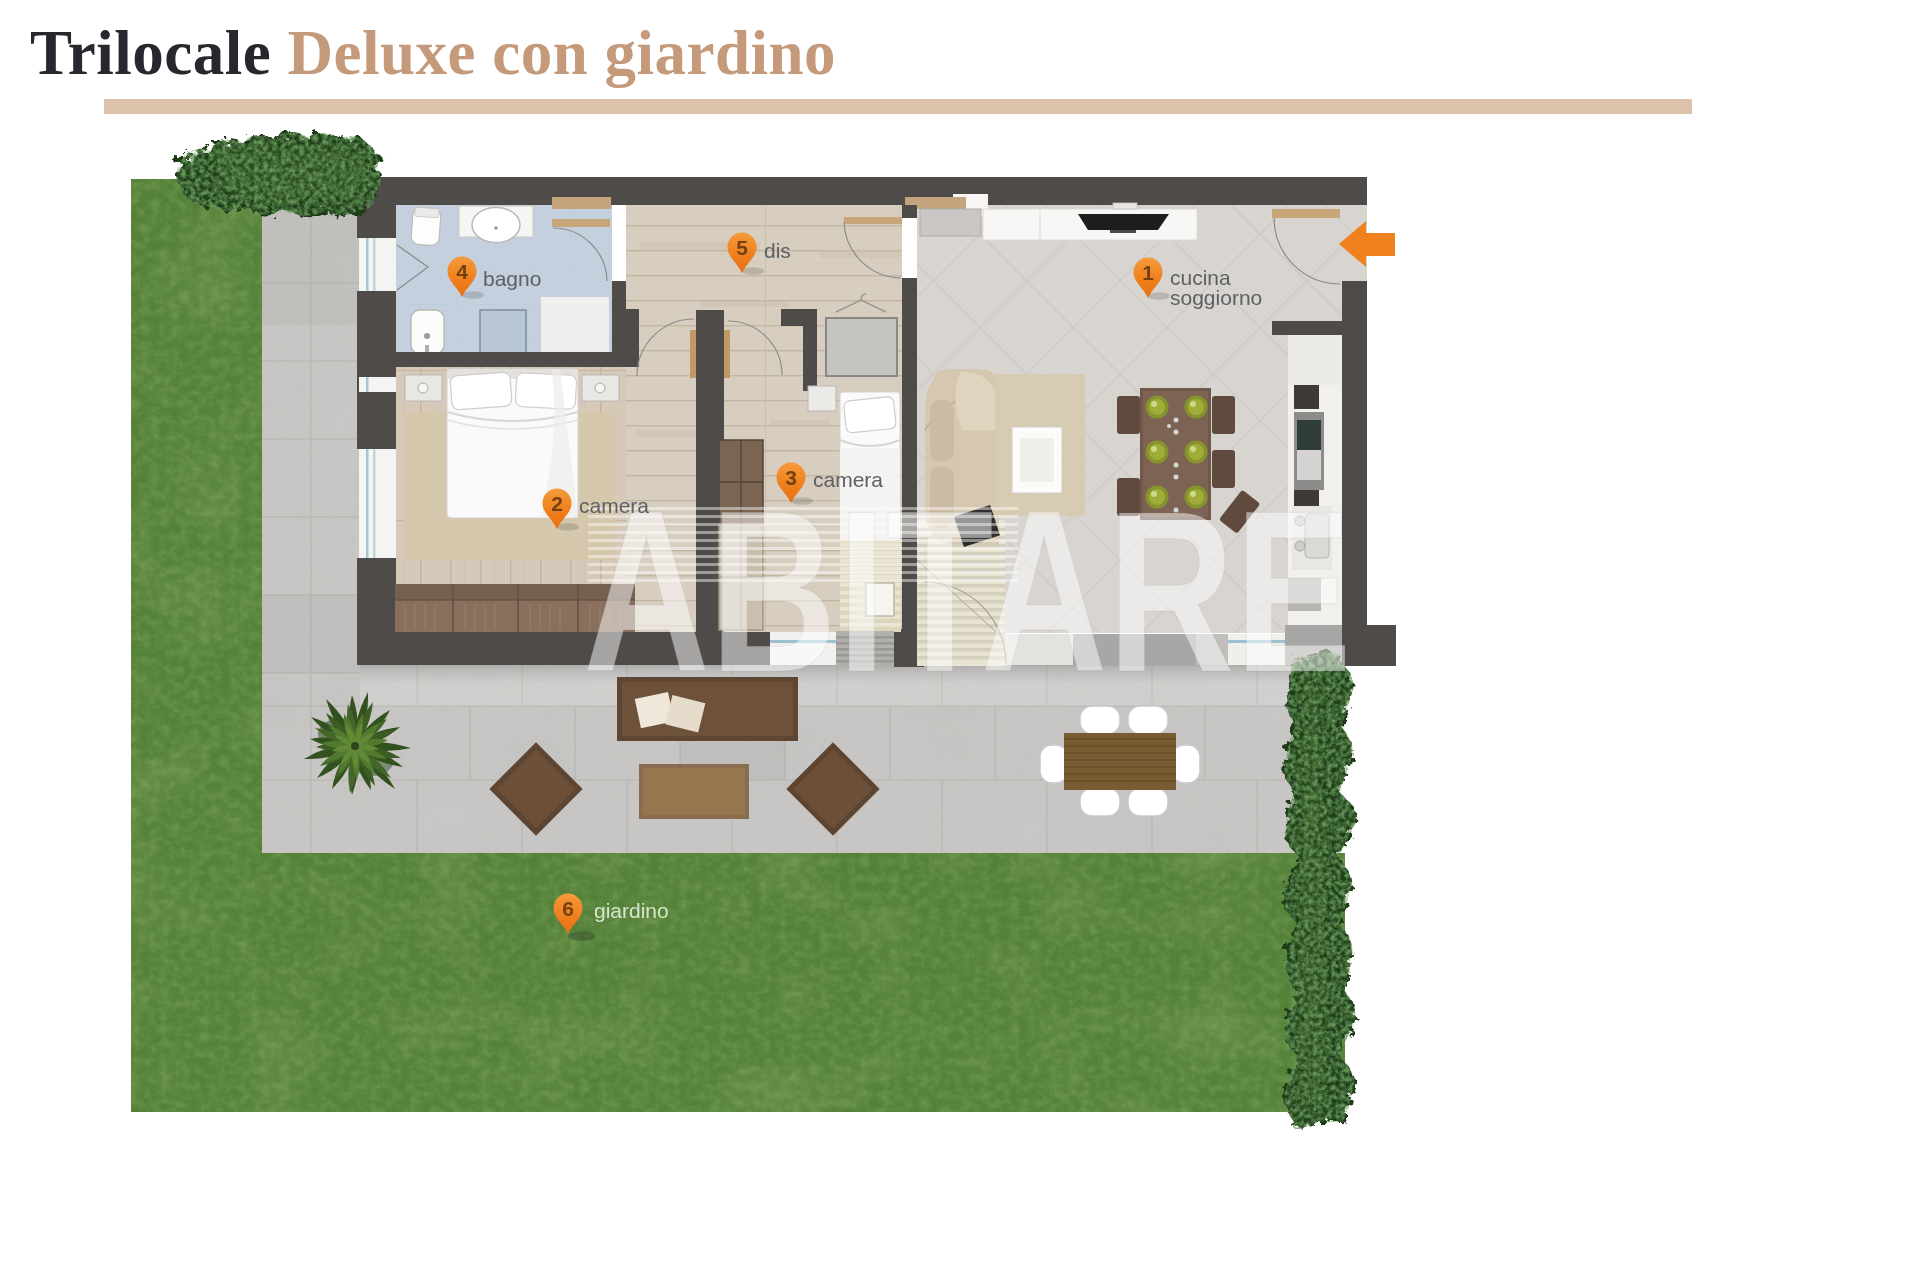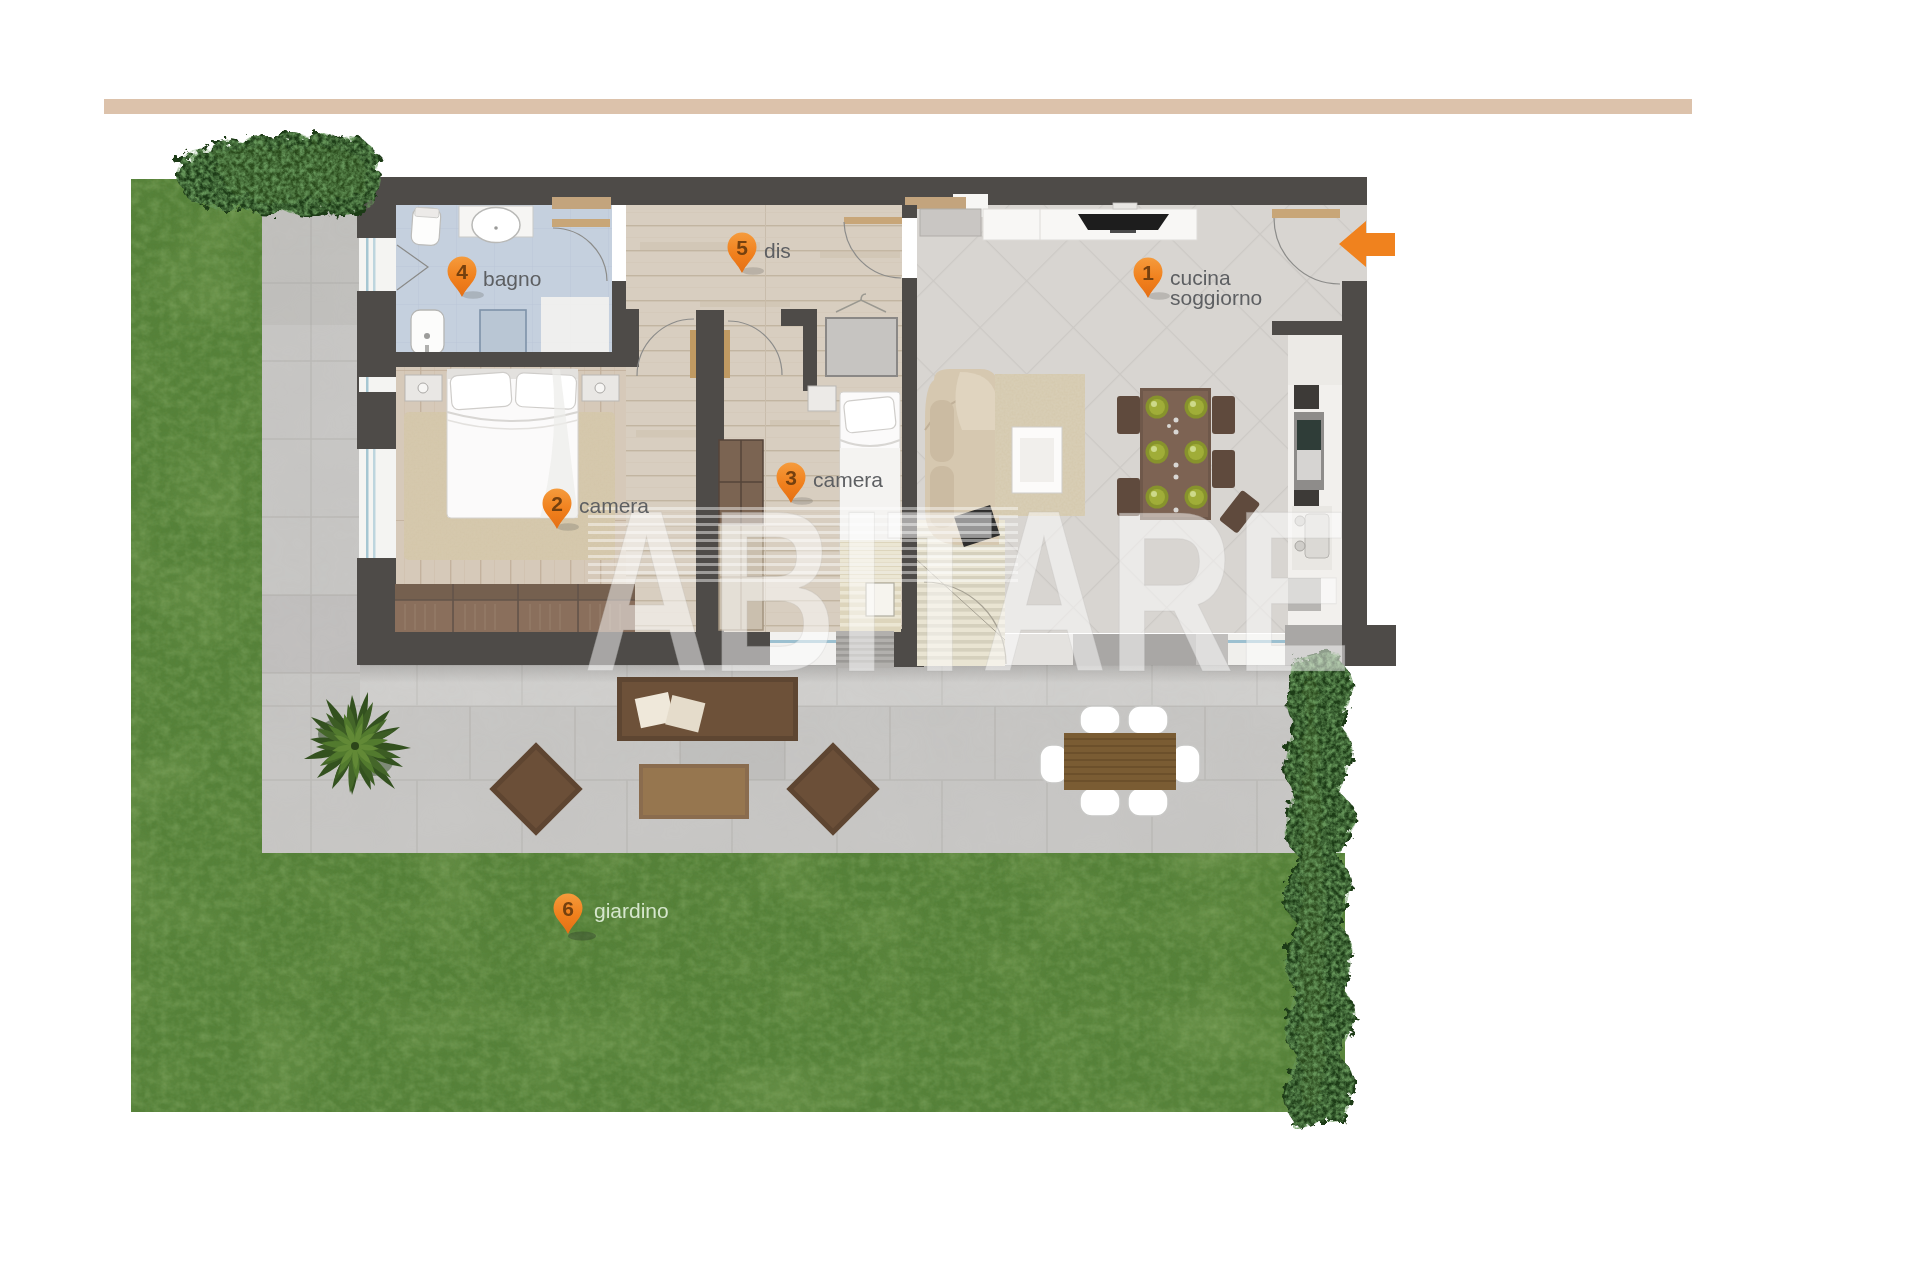--- a/index.html
+++ b/index.html
@@ -5,20 +5,21 @@
 <style>
   html,body{margin:0;padding:0;background:#ffffff;}
   .page{position:relative;width:1920px;height:1280px;background:#ffffff;overflow:hidden;font-family:"Liberation Sans",sans-serif;}
   .title{position:absolute;left:30px;top:17px;font-family:"Liberation Serif",serif;font-weight:bold;font-size:63px;letter-spacing:0.5px;color:#29272e;}
   .title .tan{color:#c49a7b;}
 </style>
 </head>
 <body>
 <div class="page">
 
+<div class="title">Trilocale <span class="tan">Deluxe con giardino</span></div>
 <svg width="1920" height="1280" viewBox="0 0 1920 1280" style="position:absolute;left:0;top:0;">
 <defs>
   <filter id="fGrassDark" x="-5%" y="-5%" width="110%" height="110%">
     <feTurbulence type="fractalNoise" baseFrequency="0.38 0.34" numOctaves="3" seed="7"></feTurbulence>
     <feColorMatrix type="matrix" values="0 0 0 0 0.09  0 0 0 0 0.23  0 0 0 0 0.05  0 0 0 1.5 -0.35"></feColorMatrix>
   </filter>
   <filter id="fGrassLight" x="-5%" y="-5%" width="110%" height="110%">
     <feTurbulence type="fractalNoise" baseFrequency="0.10 0.12" numOctaves="3" seed="23"></feTurbulence>
     <feColorMatrix type="matrix" values="0 0 0 0 0.52  0 0 0 0 0.72  0 0 0 0 0.33  0 0 0 1.0 -0.35"></feColorMatrix>
   </filter>

